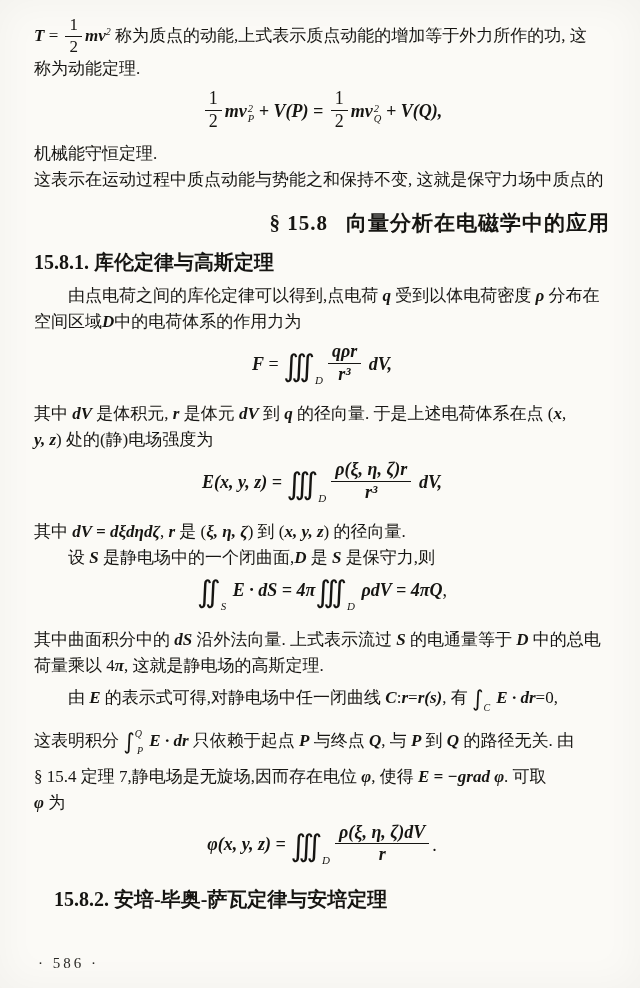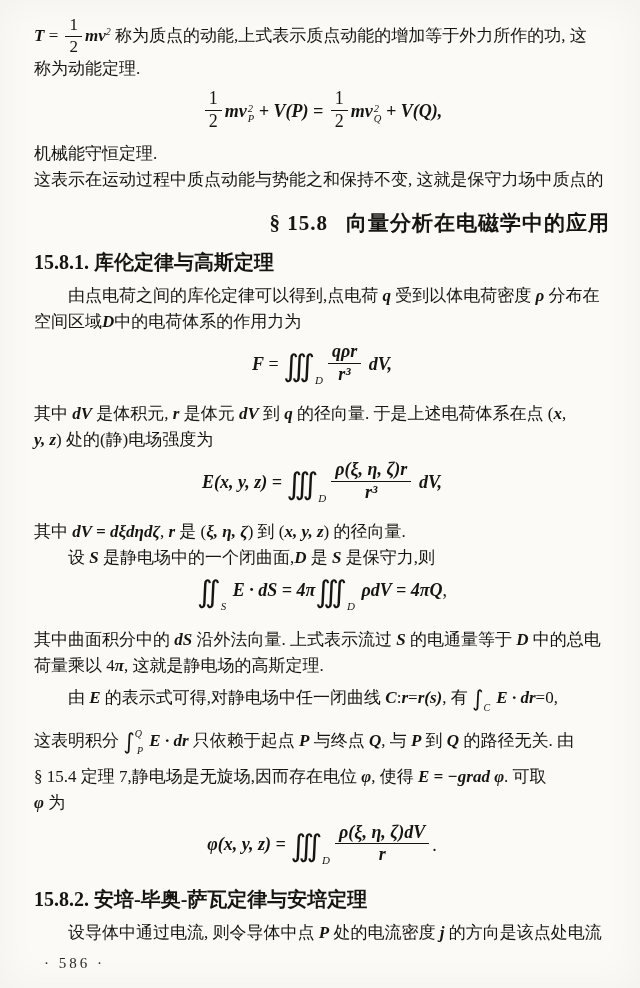--- a/index.html
+++ b/index.html
@@ -35,21 +35,21 @@
   .frac .num { display:block; padding:0 4px 1px; border-bottom:1.5px solid #161512; }
   .frac .den { display:block; padding:1px 4px 0; }
   .line .frac { vertical-align:-11px; }
 
   .ss { display:inline-block; text-align:left; font-size:10.5px; line-height:10px; vertical-align:-5px; margin-left:1px; }
   .ss span { display:block; font-style:italic; }
 
   .section-title { text-align:right; font-weight:bold; font-size:21px; line-height:28px; margin:16px 0 12px 0; letter-spacing:1px; }
   .section-title .sec-no { margin-right:18px; }
   .subsection-title { font-size:20px; font-weight:700; line-height:26px; margin:10px 0 8px 0; }
-  .footer { position:absolute; left:44px; bottom:16px; font-size:15px; letter-spacing:3px; color:#2a2925; }
+  .footer { position:absolute; left:38px; bottom:16px; font-size:15px; letter-spacing:3px; color:#2a2925; }
 </style>
 </head>
 <body>
 
 <div class="page">
   <div class="content">
 
     <div class="line">
       <span><span class="bi">T</span><span> = </span></span><span class="frac"><span class="num">1</span><span class="den">2</span></span><span><span class="bi">mv</span><span class="sup">2</span><span> 称为质点的动能,上式表示质点动能的增加等于外力所作的功, 这</span></span>
     </div>
@@ -99,20 +99,19 @@
       <span><span>这表明积分 </span></span><span><span class="int"></span></span><span class="int">∫</span><span class="ilimt">Q</span><span class="ilimb">P</span><span><span> </span><span class="bi">E</span><span class="i"> · d</span><span class="bi">r</span><span> 只依赖于起点 </span><span class="i">P</span><span> 与终点 </span><span class="i">Q</span><span>, 与 </span><span class="i">P</span><span> 到 </span><span class="i">Q</span><span> 的路径无关.  由</span></span>
     </div>
 
     <div class="line"><span><span>§ 15.4 定理 7,静电场是无旋场,因而存在电位 </span><span class="i">φ</span><span>, 使得 </span><span class="bi">E</span><span class="i"> = −grad </span><span class="i">φ</span><span>. 可取</span></span></div>
     <div class="line"><span><span class="i">φ</span><span> 为</span></span></div>
 
     <div class="formula">
       <span><span class="i">φ</span><span class="i">(x, y, z) = </span><span class="int">∭</span><span class="isub">D</span></span><span class="frac"><span class="num"><span class="i">ρ(ξ, η, ζ)dV</span></span><span class="den"><span class="i">r</span></span></span><span><span>.</span></span>
     </div>
 
-    <div class="subsection-title" style="margin-top:14px;">15.8.2. 安培-毕奥-萨瓦定律与安培定理</div>
+    <div class="subsection-title" style="margin-top:14px;margin-left:20px;">15.8.2. 安培-毕奥-萨瓦定律与安培定理</div>
 
-    <div class="line ind"><span><span>设导体中通过电流, 则令导体中点 </span><span class="i">P</span><span> 处的电流密度 </span><span class="bi">j</span><span> 的方向是该点处电流</span></span></div>
 
   </div>
 
   <div class="footer">· 586 ·</div>
 </div>
 
 </body></html>

